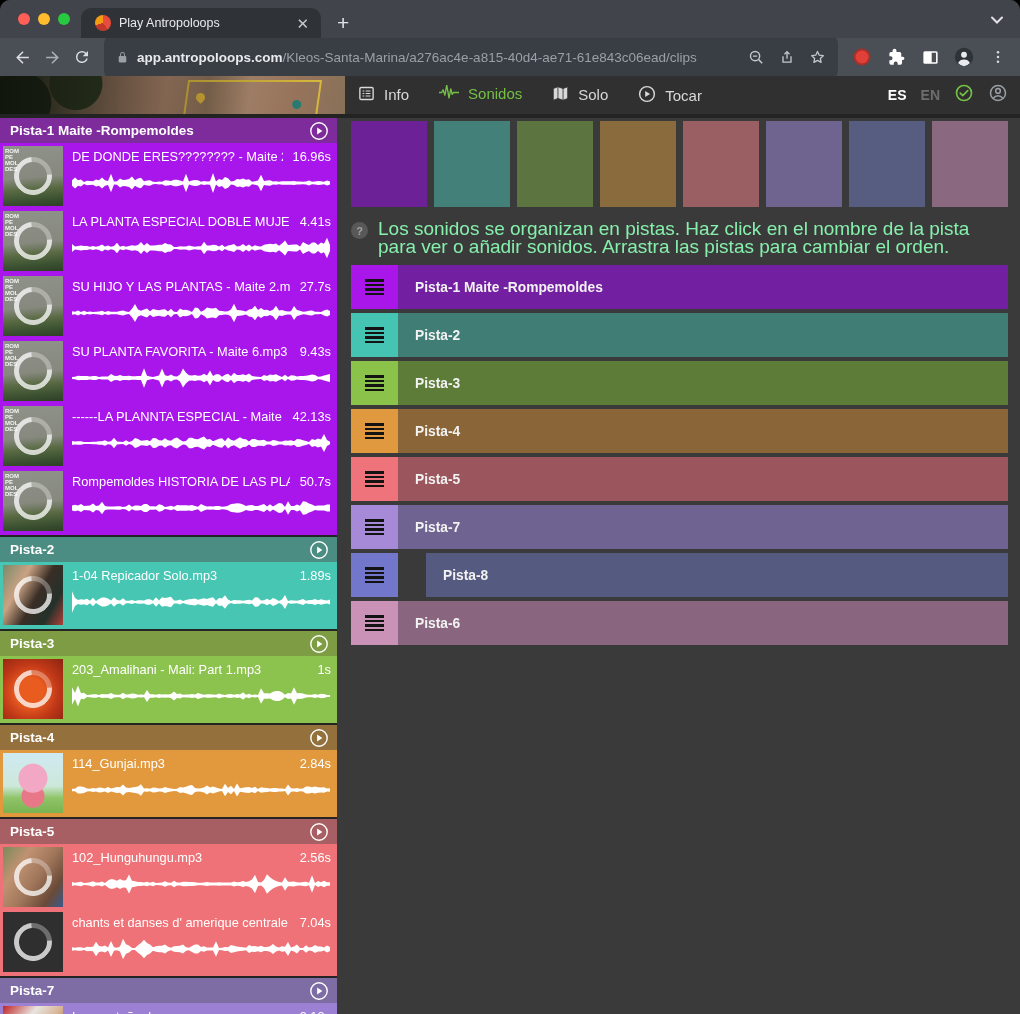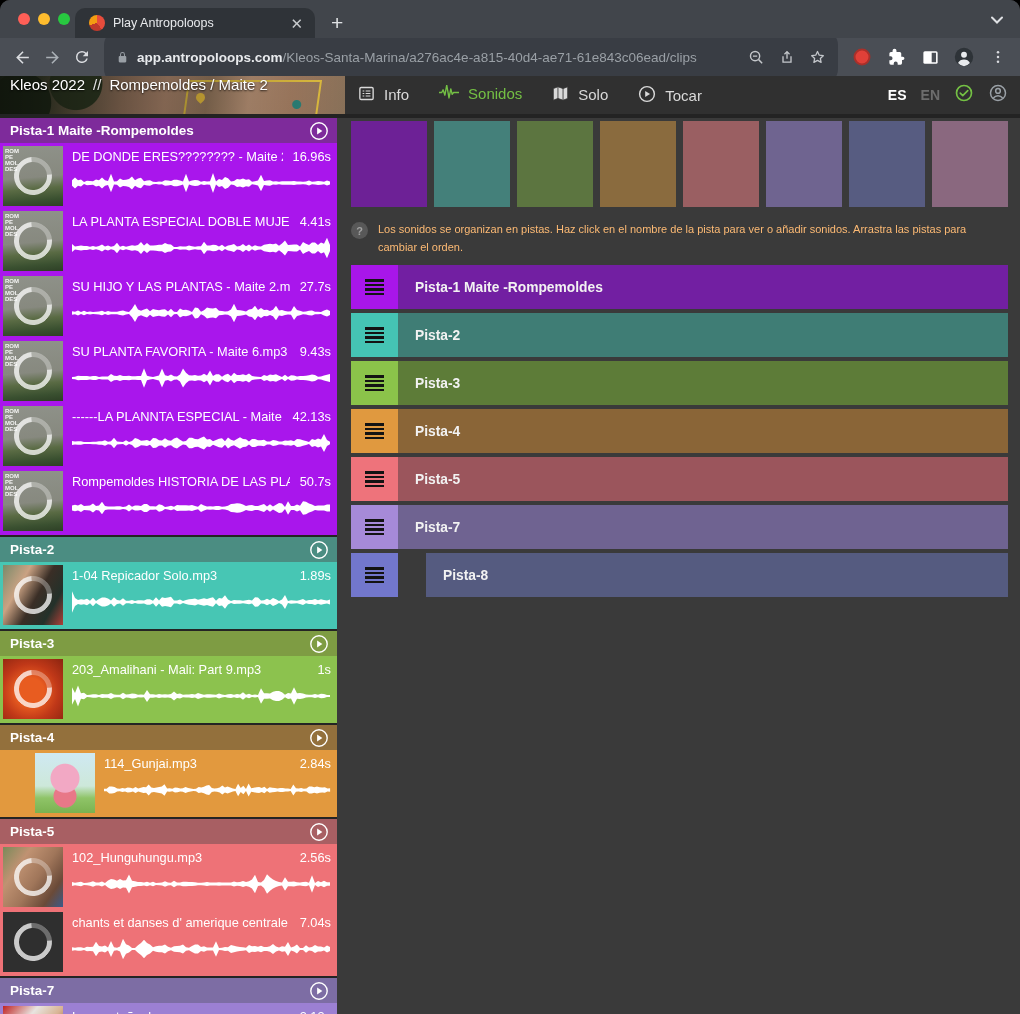--- a/index.html
+++ b/index.html
@@ -1,20 +1,20 @@
 <!DOCTYPE html>
 <html><head>
 <meta charset="utf-8">
 <style>
   html,body{margin:0;padding:0;background:#000;}
   body{width:1020px;height:1014px;overflow:hidden;font-family:"Liberation Sans",sans-serif;}
   .window{width:1020px;height:1014px;border-radius:10px 10px 0 0;overflow:hidden;background:#3a3a3a;display:flex;flex-direction:column;}
 
   
-  .tabstrip{height:38px;background:#41454b;position:relative;flex:none;display:flex;align-items:flex-end;}
+  .tabstrip{height:38px;background:#41454b;position:relative;flex:none;display:flex;align-items:flex-end;padding-left:6px;}
   .traffic{position:absolute;left:18px;top:13px;display:flex;gap:8px;}
   .traffic span{width:12px;height:12px;border-radius:50%;}
   .tl-red{background:#ff5f57;}.tl-yellow{background:#febc2e;}.tl-green{background:#28c840;}
   .tab{margin-left:75px;width:240px;height:30px;background:#2f3338;border-radius:10px 10px 0 0;display:flex;align-items:center;padding:0 10px;box-sizing:border-box;}
   .favicon{width:16px;height:16px;border-radius:50%;background:conic-gradient(#e74c3c 0 40%,#c0392b 40% 70%,#f39c12 70% 100%);flex:none;margin:0 8px 0 4px;}
   .tab-title{color:#e8eaed;font-size:12.5px;flex:1;white-space:nowrap;overflow:hidden;}
   .tab-close{color:#c7cacd;font-size:15px;line-height:15px;padding:0 2px;cursor:default;}
   .newtab{color:#dfe1e4;font-size:21px;font-weight:300;margin:0 0 5px 16px;line-height:21px;}
   .strip-chevron{margin-left:auto;margin-right:16px;margin-bottom:9px;}
 
@@ -70,21 +70,21 @@
   .clip-top{display:flex;align-items:baseline;color:#fff;font-size:12.8px;}
   .clip-title{flex:1;min-width:0;white-space:nowrap;overflow:hidden;}
   .clip-dur{flex:none;margin-left:10px;}
   svg.wave{width:100%;height:30px;margin-top:4px;display:block;}
 
   main{flex:1;overflow:hidden;padding:0 12px 0 14px;display:flex;flex-direction:column;box-sizing:border-box;}
   #swatches{display:flex;gap:7px;margin-top:3px;height:86px;flex:none;}
   .swatch{flex:1;}
   .help{display:flex;gap:10px;margin-top:13px;flex:none;align-items:flex-start;}
   .help-icon{width:17px;height:17px;border-radius:50%;background:#585858;color:#a2a2a2;font-size:11px;font-weight:700;display:flex;align-items:center;justify-content:center;flex:none;margin-top:2px;}
-  .help-text{color:#fdba74;font-size:11px;line-height:18px;}
+  .help-text{color:#86efac;font-size:19px;line-height:18px;}
   #rows{display:flex;flex-direction:column;gap:4px;margin-top:9px;flex:none;}
   .row{height:44px;display:flex;flex:none;}
   .row-handle{width:47px;flex:none;display:flex;align-items:center;justify-content:center;}
   .hamburger{display:flex;flex-direction:column;gap:2px;}
   .hamburger i{display:block;width:19px;height:2.5px;background:#131313;}
   .row-body{flex:1;display:flex;align-items:center;padding-left:17px;color:#f2f2f2;font-size:13.8px;font-weight:600;white-space:nowrap;overflow:hidden;}
 </style>
 </head>
 <body>
 
@@ -178,23 +178,20 @@
           </svg>
       </span>
     </span>
   </div>
 
   <div class="appheader">
     <div class="map-thumb">
       <div class="map-poly"></div>
       <div class="map-pin"></div>
       <div class="map-shade"></div>
-      <div class="breadcrumb">
-        <span>Kleos 2022</span><span class="sep">//</span><span>Rompemoldes / Maite 2</span>
-      </div>
     </div>
     <nav class="appnav" id="appnav">
         <span class="appnav-item">
           <span><svg width="17" height="17" viewBox="0 0 20 20">
               <rect x="2.2" y="3" width="15.6" height="14" rx="1.5" fill="none" stroke="currentColor" stroke-width="1.6"></rect>
               <path d="M5.4 7h2M9 7h5.6M5.4 10h2M9 10h5.6M5.4 13h2M9 13h5.6" stroke="currentColor" stroke-width="1.3"></path>
             </svg></span>
           <span>Info</span>
         </span>
         <span class="appnav-item active" style="--active: #74c044;">
@@ -375,37 +372,37 @@
           <span class="play-btn"><svg width="20" height="20" viewBox="0 0 20 20">
               <circle cx="10" cy="10" r="8.2" fill="none" stroke="#fff" stroke-width="1.4"></circle>
               <path d="M8.1 6.6v6.8l5.3-3.4z" fill="#fff"></path>
             </svg></span>
         </div>
         <div class="clips" style="background: rgb(140, 194, 78);">
           <div class="clip">
             <div class="thumb fire ring"></div>
             <div class="clip-body">
               <div class="clip-top">
-                <span class="clip-title">203_Amalihani - Mali: Part 9.mp3</span>
+                <span class="clip-title">203_Amalihani - Mali: Part 1.mp3</span>
                 <span class="clip-dur">1s</span>
               </div>
               <svg class="wave" viewBox="0 0 259 30" preserveAspectRatio="none">
                 <polygon points="0,6.3 3,12.1 6,4.6 9,12.2 12,11.7 15,14.0 18,13.7 21,13.2 24,13.2 27,13.9 30,13.1 33,13.2 36,13.2 39,12.1 42,13.4 45,13.8 48,13.7 51,11.8 54,13.5 57,13.2 60,12.4 63,12.8 66,13.8 69,13.6 72,13.8 75,9.1 78,13.2 81,13.2 84,13.7 87,13.1 90,13.4 93,13.3 96,13.5 99,13.1 102,10.4 105,12.9 108,12.5 111,13.8 114,13.4 117,13.5 120,13.1 123,13.5 126,11.9 129,12.9 132,13.7 135,13.2 138,13.3 141,13.4 144,13.8 147,12.4 150,13.4 153,14.0 156,13.3 159,13.1 162,13.8 165,13.1 168,13.4 171,11.3 174,13.8 177,12.7 180,13.9 183,13.6 186,13.9 189,7.3 192,12.2 195,12.3 198,12.4 201,10.8 204,10.1 207,9.9 210,11.2 213,13.7 216,11.9 219,12.6 222,6.2 225,12.3 228,12.0 231,12.4 234,13.5 237,13.7 240,13.8 243,13.1 246,13.8 249,12.7 252,12.9 255,13.9 258,14.0 258,16.0 255,16.1 252,17.1 249,17.3 246,16.2 243,16.9 240,16.2 237,16.3 234,16.5 231,17.6 228,18.0 225,17.7 222,23.8 219,17.4 216,18.1 213,16.3 210,18.8 207,20.1 204,19.9 201,19.2 198,17.6 195,17.7 192,17.8 189,22.7 186,16.1 183,16.4 180,16.1 177,17.3 174,16.2 171,18.7 168,16.6 165,16.9 162,16.2 159,16.9 156,16.7 153,16.0 150,16.6 147,17.6 144,16.2 141,16.6 138,16.7 135,16.8 132,16.3 129,17.1 126,18.1 123,16.5 120,16.9 117,16.5 114,16.6 111,16.2 108,17.5 105,17.1 102,19.6 99,16.9 96,16.5 93,16.7 90,16.6 87,16.9 84,16.3 81,16.8 78,16.8 75,20.9 72,16.2 69,16.4 66,16.2 63,17.2 60,17.6 57,16.8 54,16.5 51,18.2 48,16.3 45,16.2 42,16.6 39,17.9 36,16.8 33,16.8 30,16.9 27,16.1 24,16.8 21,16.8 18,16.3 15,16.0 12,18.3 9,17.8 6,25.4 3,17.9 0,23.7 " fill="#fff"></polygon>
               </svg>
             </div>
           </div>
         </div>
         <div class="track-header" style="background: rgb(147, 112, 60);">
           <span class="track-name">Pista-4</span>
           <span class="play-btn"><svg width="20" height="20" viewBox="0 0 20 20">
               <circle cx="10" cy="10" r="8.2" fill="none" stroke="#fff" stroke-width="1.4"></circle>
               <path d="M8.1 6.6v6.8l5.3-3.4z" fill="#fff"></path>
             </svg></span>
         </div>
-        <div class="clips" style="background: rgb(226, 153, 62); padding-left: 32px;">
+        <div class="clips" style="background: rgb(226, 153, 62);">
           <div class="clip">
             <div class="thumb peppa"></div>
             <div class="clip-body">
               <div class="clip-top">
                 <span class="clip-title">114_Gunjai.mp3</span>
                 <span class="clip-dur">2.84s</span>
               </div>
               <svg class="wave" viewBox="0 0 259 30" preserveAspectRatio="none">
                 <polygon points="0,13.8 3,13.7 6,11.4 9,11.5 12,12.0 15,13.6 18,13.7 21,13.1 24,13.6 27,12.4 30,12.7 33,13.6 36,11.9 39,13.6 42,12.8 45,12.0 48,12.3 51,9.5 54,12.4 57,13.1 60,12.6 63,11.9 66,11.6 69,9.2 72,13.5 75,13.2 78,13.8 81,12.6 84,12.7 87,13.6 90,13.3 93,12.1 96,12.9 99,13.5 102,14.0 105,13.8 108,11.9 111,12.6 114,11.7 117,10.5 120,10.1 123,13.1 126,13.5 129,13.2 132,12.4 135,10.6 138,12.5 141,11.5 144,12.6 147,13.4 150,13.9 153,8.7 156,13.0 159,10.8 162,13.9 165,8.6 168,13.2 171,12.8 174,12.2 177,11.9 180,13.1 183,11.8 186,14.0 189,12.3 192,12.8 195,12.9 198,13.4 201,13.1 204,13.1 207,13.4 210,13.5 213,13.9 216,9.6 219,13.3 222,13.6 225,13.1 228,13.7 231,13.6 234,11.5 237,11.6 240,12.2 243,11.5 246,12.2 249,12.5 252,12.3 255,13.4 258,13.2 258,16.8 255,16.6 252,17.7 249,17.5 246,17.8 243,18.5 240,17.8 237,18.4 234,18.5 231,16.4 228,16.3 225,16.9 222,16.4 219,16.7 216,20.4 213,16.1 210,16.5 207,16.6 204,16.9 201,16.9 198,16.6 195,17.1 192,17.2 189,17.7 186,16.0 183,18.2 180,16.9 177,18.1 174,17.8 171,17.2 168,16.8 165,21.4 162,16.1 159,19.2 156,17.0 153,21.3 150,16.1 147,16.6 144,17.4 141,18.5 138,17.5 135,19.4 132,17.6 129,16.8 126,16.5 123,16.9 120,19.9 117,19.5 114,18.3 111,17.4 108,18.1 105,16.2 102,16.0 99,16.5 96,17.1 93,17.9 90,16.7 87,16.4 84,17.3 81,17.4 78,16.2 75,16.8 72,16.5 69,20.8 66,18.4 63,18.1 60,17.4 57,16.9 54,17.6 51,20.5 48,17.7 45,18.0 42,17.2 39,16.4 36,18.1 33,16.4 30,17.3 27,17.6 24,16.4 21,16.9 18,16.3 15,16.4 12,18.0 9,18.5 6,18.6 3,16.3 0,16.2 " fill="#fff"></polygon>
               </svg>
@@ -550,16 +547,27 @@
             <div class="row-handle" style="background: rgb(114, 119, 204);">
               <span class="hamburger">
                 <i></i>
                 <i></i>
                 <i></i>
                 <i></i>
               </span>
             </div>
             <div class="row-body" style="background: rgb(85, 91, 128); margin-left: 28px;">Pista-8</div>
           </div>
+          <div class="row">
+            <div class="row-handle" style="background: rgb(202, 146, 183);">
+              <span class="hamburger">
+                <i></i>
+                <i></i>
+                <i></i>
+                <i></i>
+              </span>
+            </div>
+            <div class="row-body" style="background: rgb(138, 101, 127);">Pista-6</div>
+          </div>
         </div>
     </main>
   </div>
 </div>
 
 </body></html>

